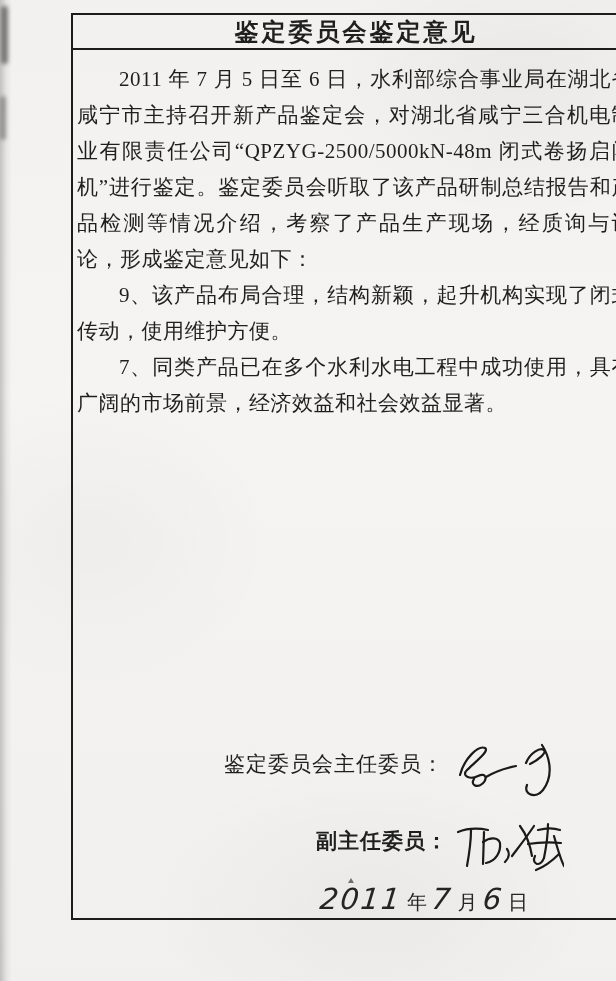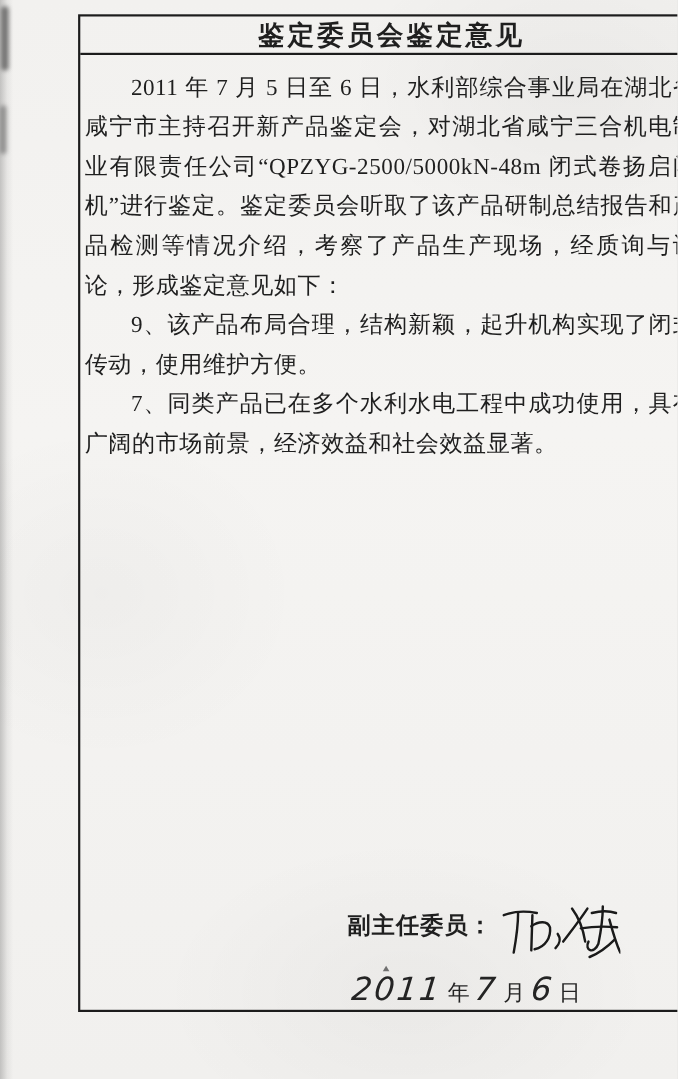--- a/index.html
+++ b/index.html
@@ -134,20 +134,31 @@
       <span class="doc-title">鉴定委员会鉴定意见</span>
     </div>
 
     <div class="content">
       <p>2011 年 7 月 5 日至 6 日，水利部综合事业局在湖北省咸宁市主持召开新产品鉴定会，对湖北省咸宁三合机电制业有限责任公司“QPZYG-2500/5000kN-48m 闭式卷扬启闭机”进行鉴定。鉴定委员会听取了该产品研制总结报告和产品检测等情况介绍，考察了产品生产现场，经质询与讨论，形成鉴定意见如下：</p>
       <p>9、该产品布局合理，结构新颖，起升机构实现了闭式传动，使用维护方便。</p>
       <p>7、同类产品已在多个水利水电工程中成功使用，具有广阔的市场前景，经济效益和社会效益显著。</p>
     </div>
   </div>
 
+  <div class="sig-row sig-row-1">
+    <span class="sig-label">鉴定委员会主任委员：</span>
+    <svg class="sig-svg" width="120" height="70" viewBox="0 0 120 70">
+      <g fill="none" stroke="#1a1a1a" stroke-width="2.2" stroke-linecap="round">
+        <path d="M10,38 C14,22 28,8 35,11 C40,14 24,26 17,33 C11,39 20,43 28,39 C36,35 38,42 32,47 C27,51 20,48 24,42"></path>
+        <path d="M36,40 C46,34 56,31 66,29"></path>
+        <path d="M76,26 C80,16 90,10 94,13 C97,16 88,23 80,27"></path>
+        <path d="M92,8 C101,22 103,40 93,53 C86,62 73,58 77,48"></path>
+      </g>
+    </svg>
+  </div>
 
   <div class="sig-row sig-row-2">
     <span class="sig-label">副主任委员：</span>
     <svg class="sig-svg" width="110" height="62" viewBox="0 0 110 62">
       <g fill="none" stroke="#1a1a1a" stroke-width="2.2" stroke-linecap="round">
         <path d="M4,18 C14,14 24,14 34,16"></path>
         <path d="M17,16 C17,29 15,41 13,52"></path>
         <path d="M30,18 L29,50"></path>
         <path d="M29,28 C36,23 44,23 46,29 C47,38 42,47 32,49"></path>
         <path d="M53,35 C56,39 55,44 51,48"></path>

